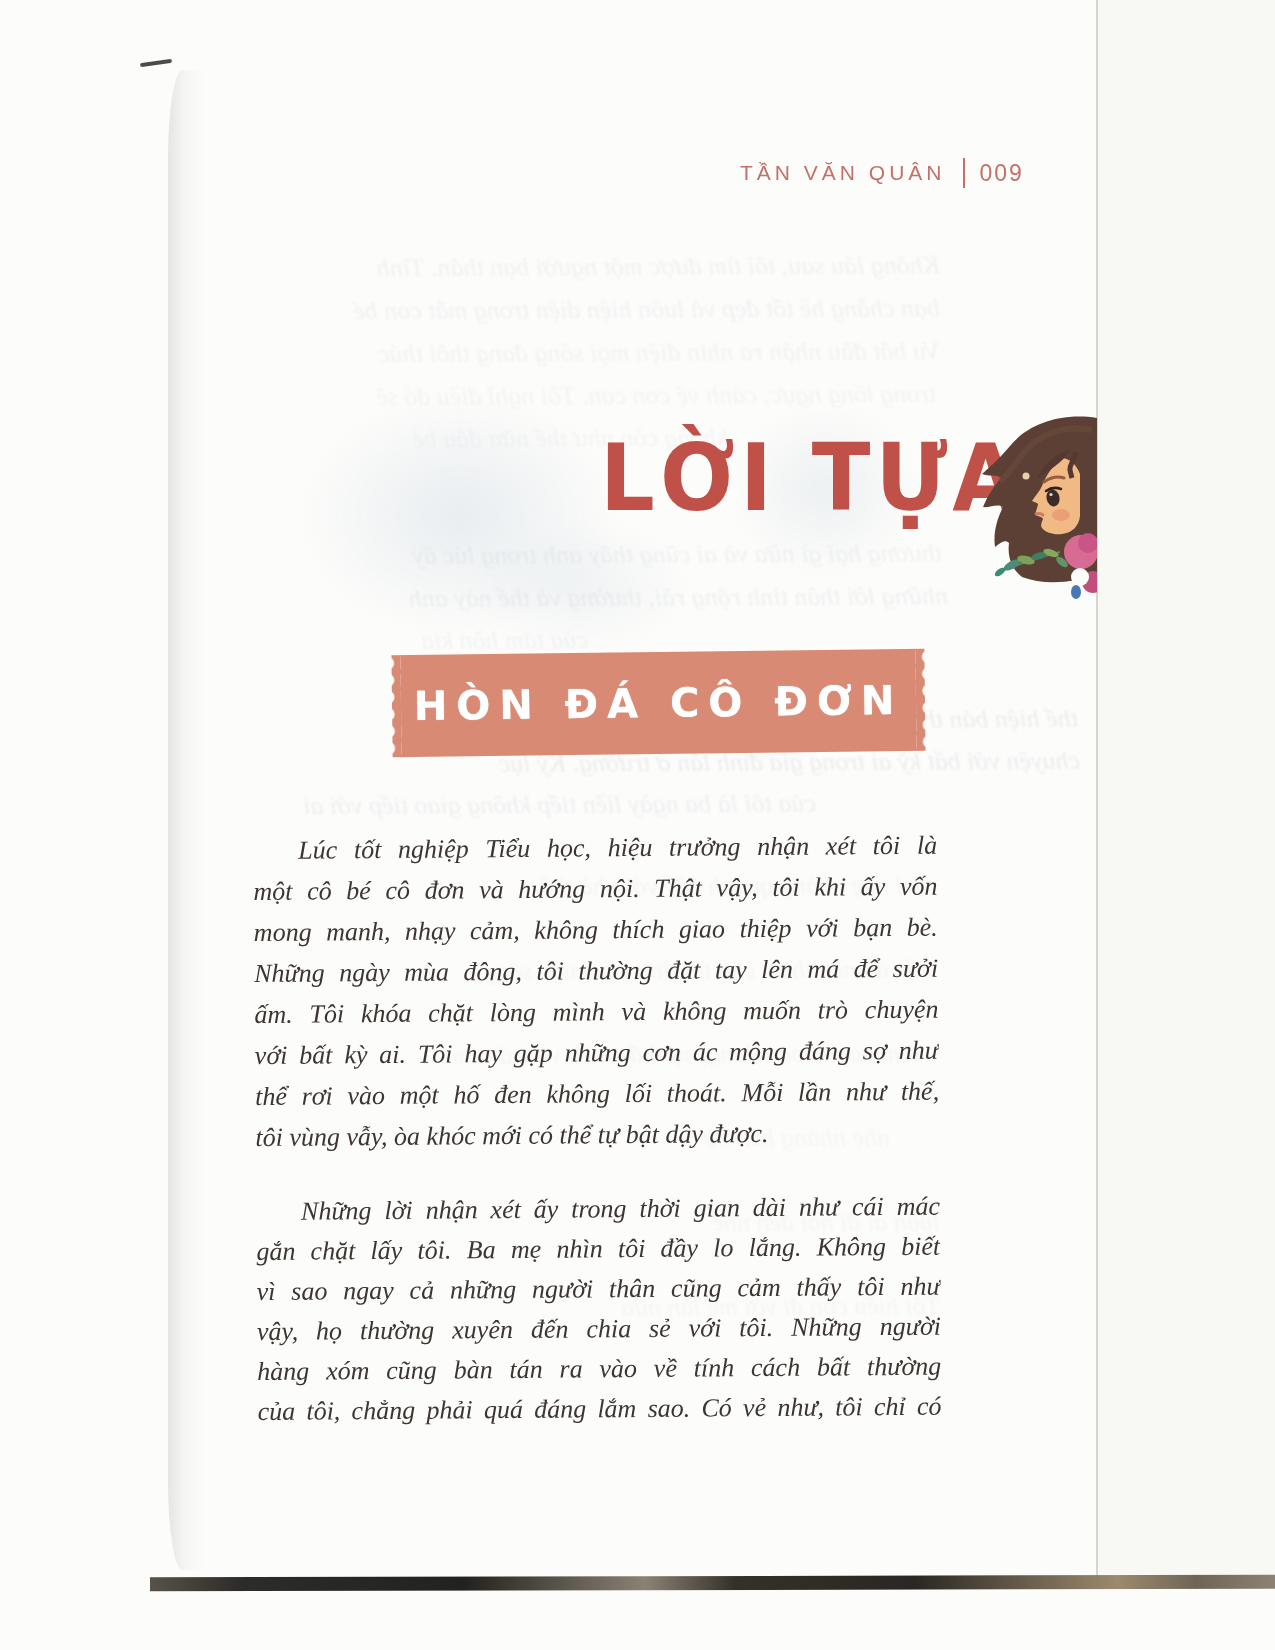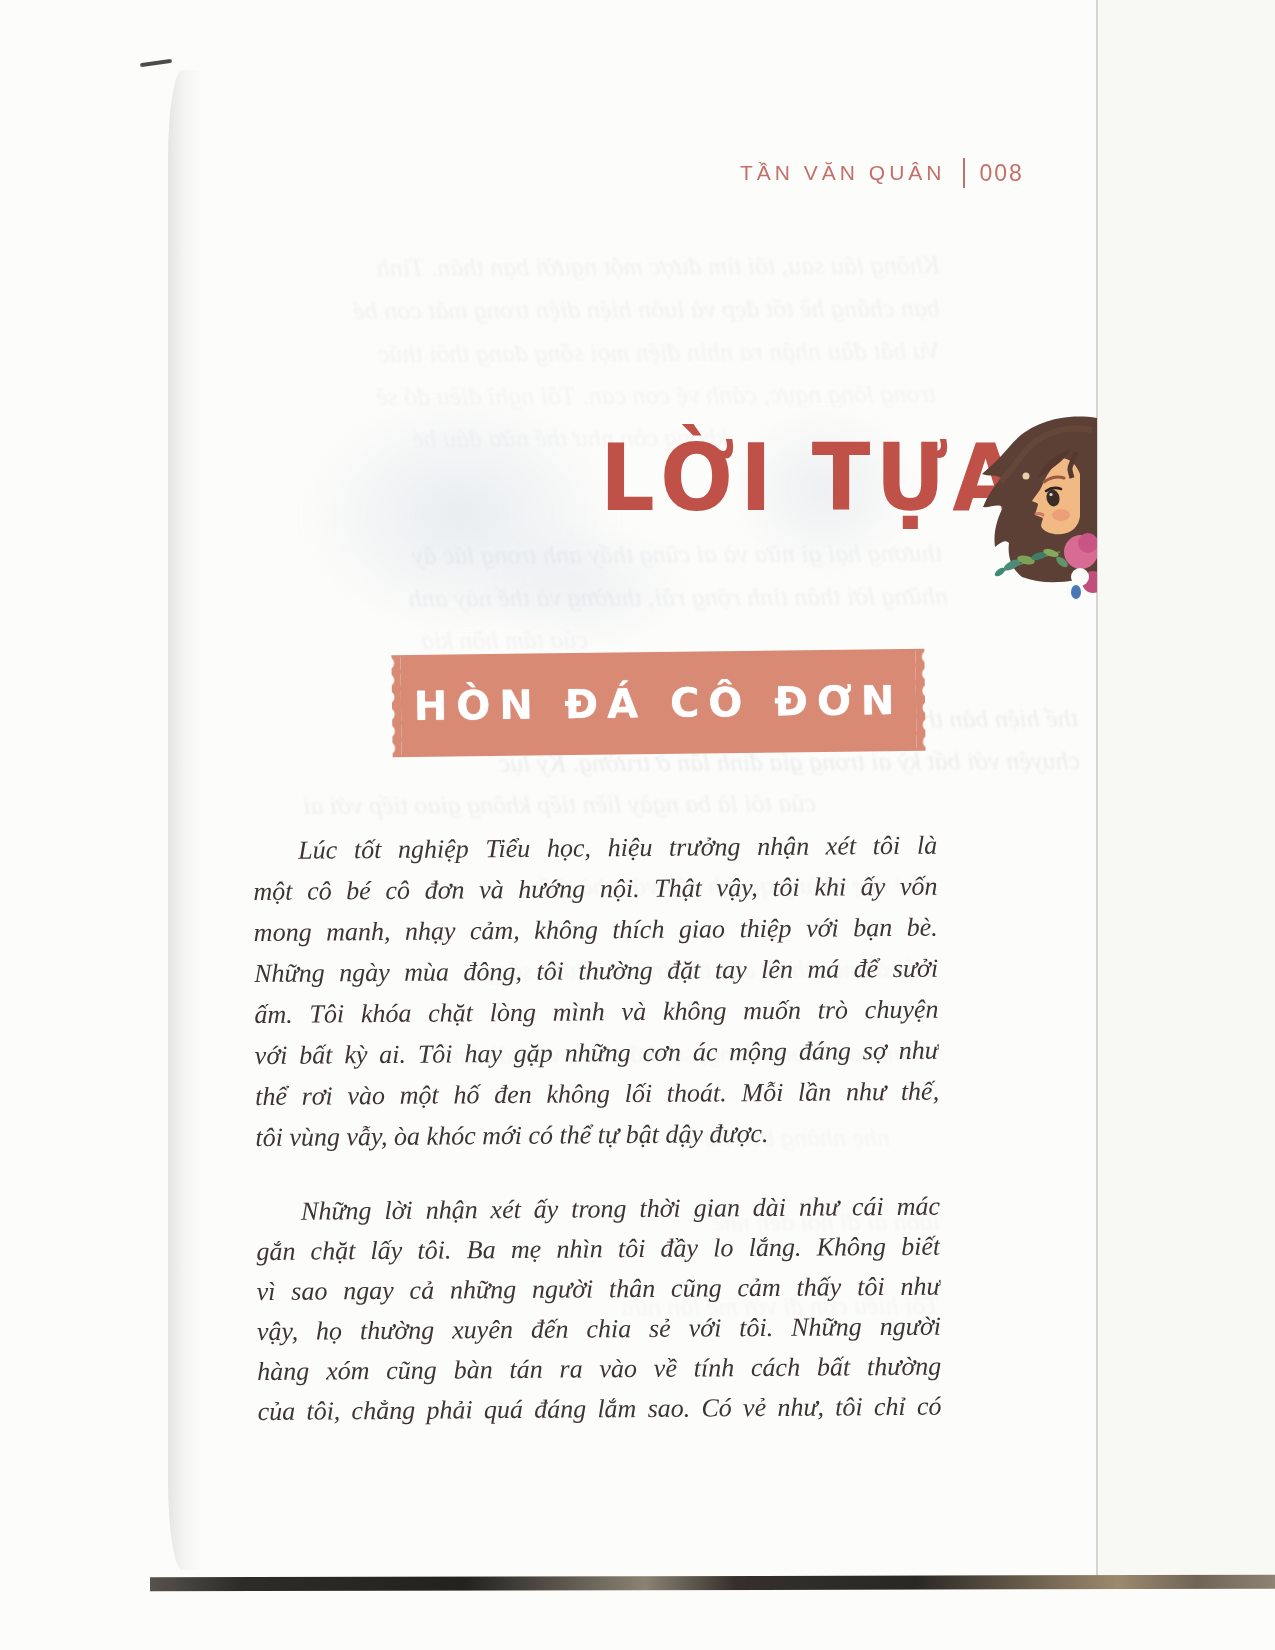--- a/index.html
+++ b/index.html
@@ -134,21 +134,21 @@
       <div class="bleed" style="left: 300px; top: 956px; width: 620px; opacity: 0.06;">ấy đã nên thêm cho tôi tình yêu cuộc sống</div>
       <div class="bleed" style="left: 300px; top: 1040px; width: 620px; opacity: 0.06;">tâm hoa khoan dung, sự thấy hiểu và trái tim</div>
       <div class="bleed" style="left: 330px; top: 1124px; width: 560px; opacity: 0.06;">nhẹ nhàng bên bờ</div>
       <div class="bleed" style="left: 560px; top: 1208px; width: 380px; opacity: 0.06;">luôn ai đi nói đến nhé</div>
       <div class="bleed" style="left: 560px; top: 1292px; width: 380px; opacity: 0.06;">Tôi hiểu con đi với mẹ lần nữa</div>
     </div>
 
   <div class="header">
     <span class="author">TẦN VĂN QUÂN</span>
     <span class="bar"></span>
-    <span class="pagenum">008</span>
+    <span class="pagenum">009</span>
   </div>
 
   <div class="page-title">LỜI TỰA</div>
 
   <div class="girl">
     <svg width="117" height="205" viewBox="0 0 117 205" xmlns="http://www.w3.org/2000/svg">
 
       <path d="M117,6 C78,0 46,14 30,34 C20,46 10,55 2,62 C9,65 16,62 21,66
                C13,75 7,85 3,95 C10,96 17,91 23,95 C17,107 13,121 15,135
                C21,130 25,127 29,131 C27,146 33,158 42,165

